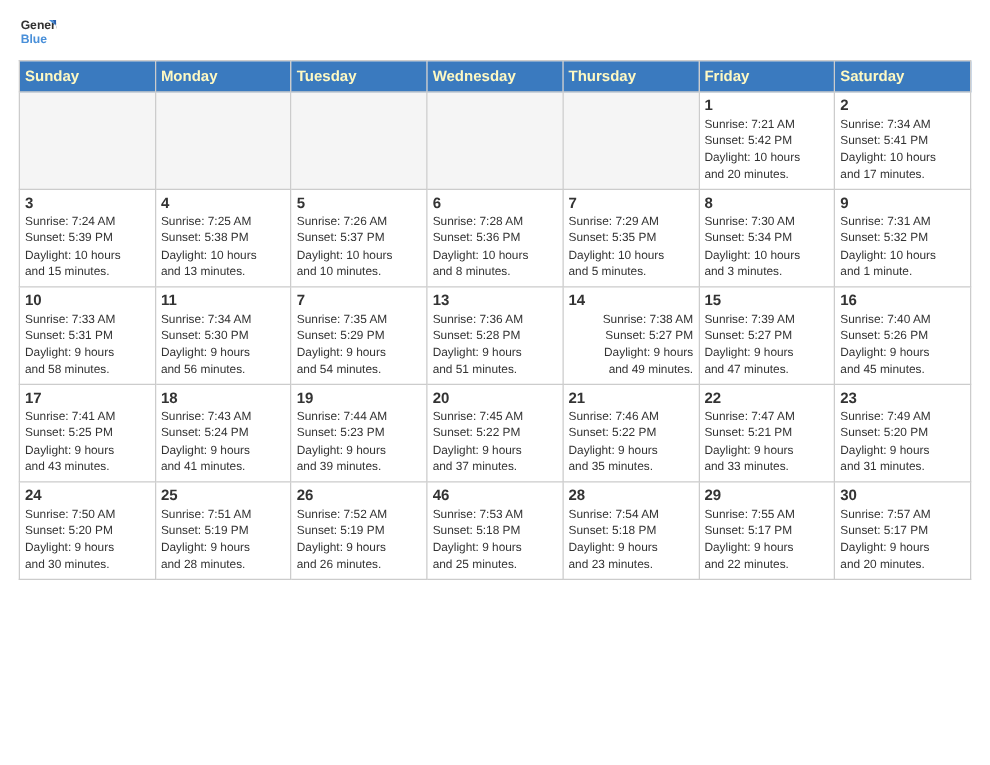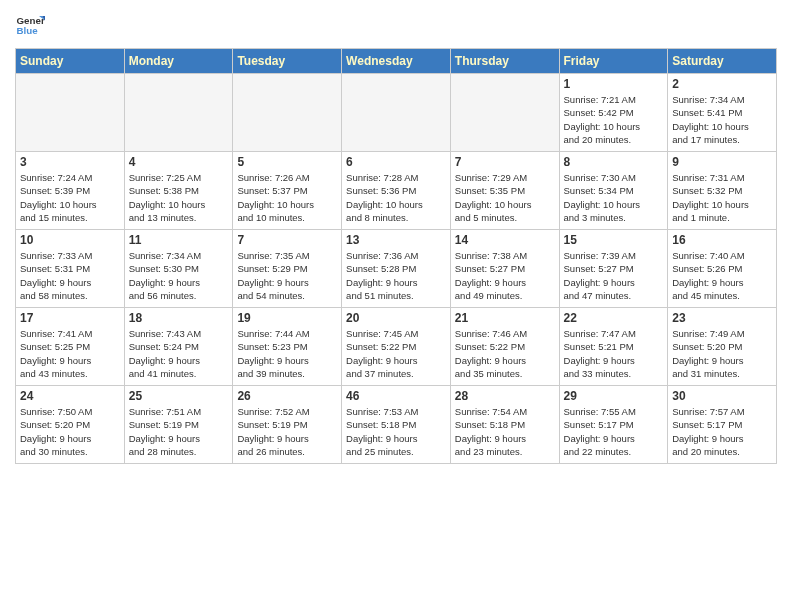--- a/index.html
+++ b/index.html
@@ -209,21 +209,21 @@
           </td>
           <td>
             <span class="day-num">13</span>
             <div class="day-info" style="white-space: pre-line;">Sunrise: 7:36 AM
 Sunset: 5:28 PM
 Daylight: 9 hours
 and 51 minutes.</div>
           </td>
           <td>
             <span class="day-num">14</span>
-            <div class="day-info" style="white-space: pre-line;">Sunrise: 7:38 AM
+            <div class="day-info" style="white-space: pre-line; text-align: right;">Sunrise: 7:38 AM
 Sunset: 5:27 PM
 Daylight: 9 hours
 and 49 minutes.</div>
           </td>
           <td>
             <span class="day-num">15</span>
             <div class="day-info" style="white-space: pre-line;">Sunrise: 7:39 AM
 Sunset: 5:27 PM
 Daylight: 9 hours
 and 47 minutes.</div>

